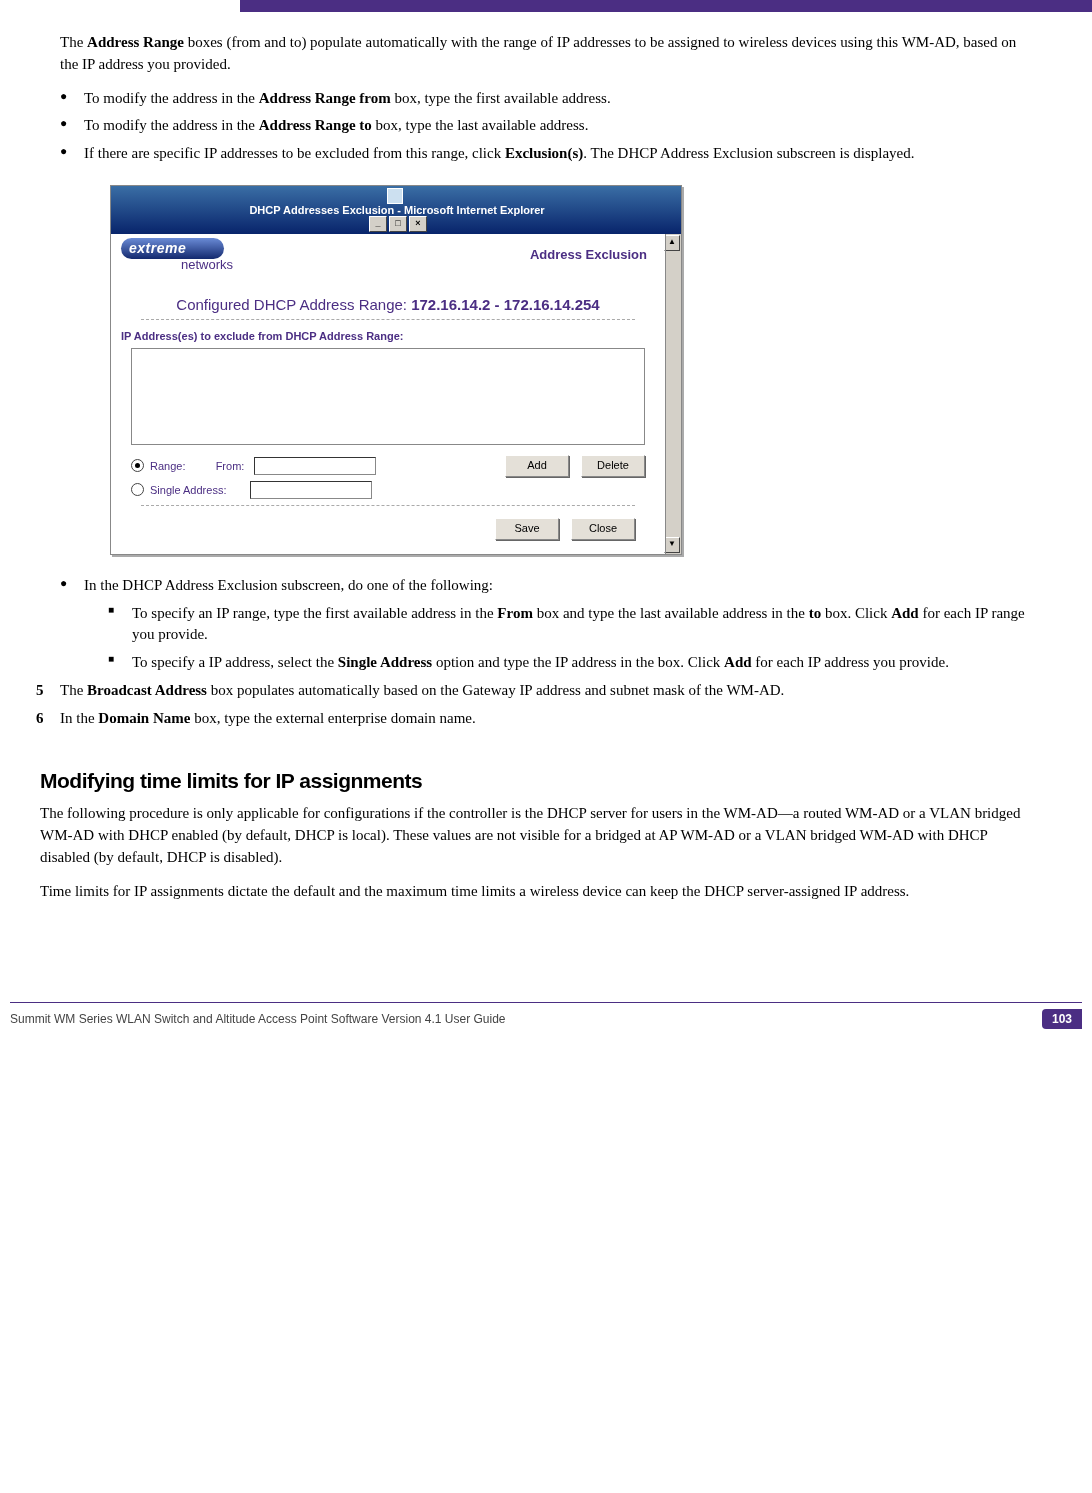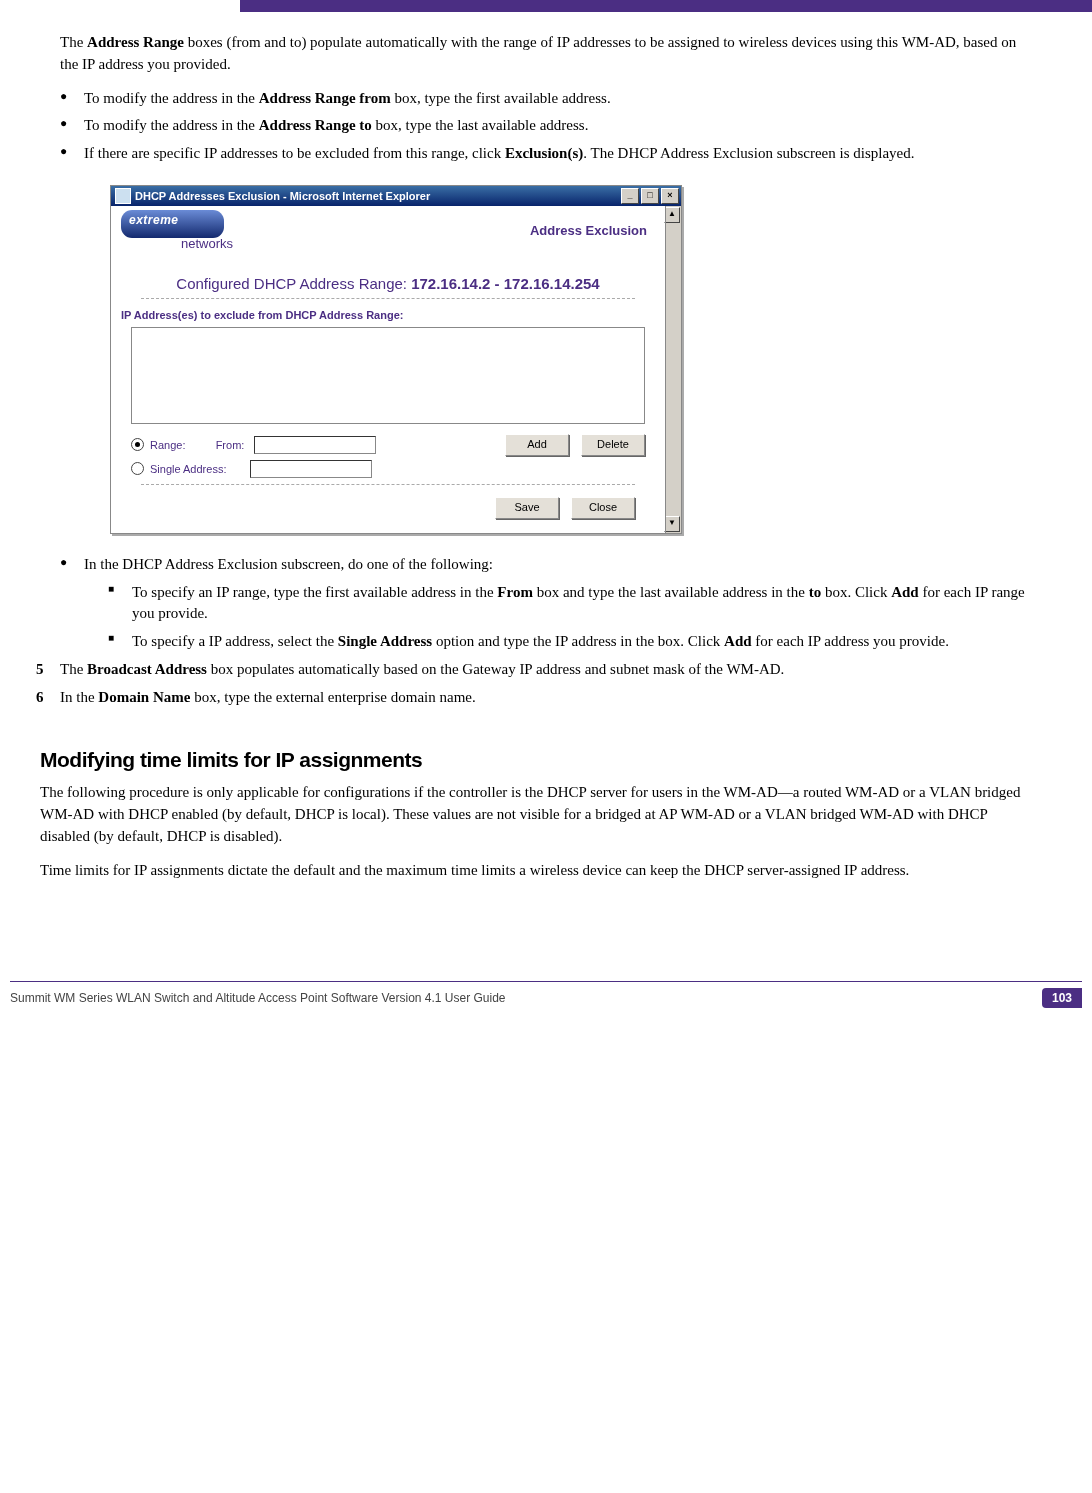--- a/index.html
+++ b/index.html
@@ -94,20 +94,21 @@
     box-shadow: 2px 2px 0 #aaa;
   }
   .titlebar {
     background: linear-gradient(#3a6ea5,#08246b);
     color: #fff;
     display: flex;
     align-items: center;
     padding: 2px 2px 2px 4px;
     font-size: 11px;
     font-weight: bold;
+    flex-direction: column;
   }
   .titlebar .ie-icon {
     width: 14px;
     height: 14px;
     background: #cce0f0;
     border: 1px solid #fff;
     margin-right: 4px;
   }
   .titlebar .title-text { flex: 1; }
   .win-btns { display: flex; }
@@ -156,27 +157,27 @@
   .scroll-top{top:1px;}
   .scroll-bot{bottom:1px;}
   .brand-row{
     display:flex;
     align-items:center;
     padding:4px 10px;
   }
   .brand-logo{
     display:inline-block;
     width:95px;
-    height:28px;
+    height:21px;
     background:linear-gradient(#6a8bd6,#13296e);
     border-radius:11px;
     color:#fff;
     font-style:italic;
     font-weight:bold;
-    font-size:12px;
+    font-size:14px;
     line-height:20px;
     padding-left:8px;
     letter-spacing:0.5px;
   }
   .brand-sub{
     color:#4b2e83;
     font-size:13px;
     margin-left:60px;
     margin-top:-2px;
   }

